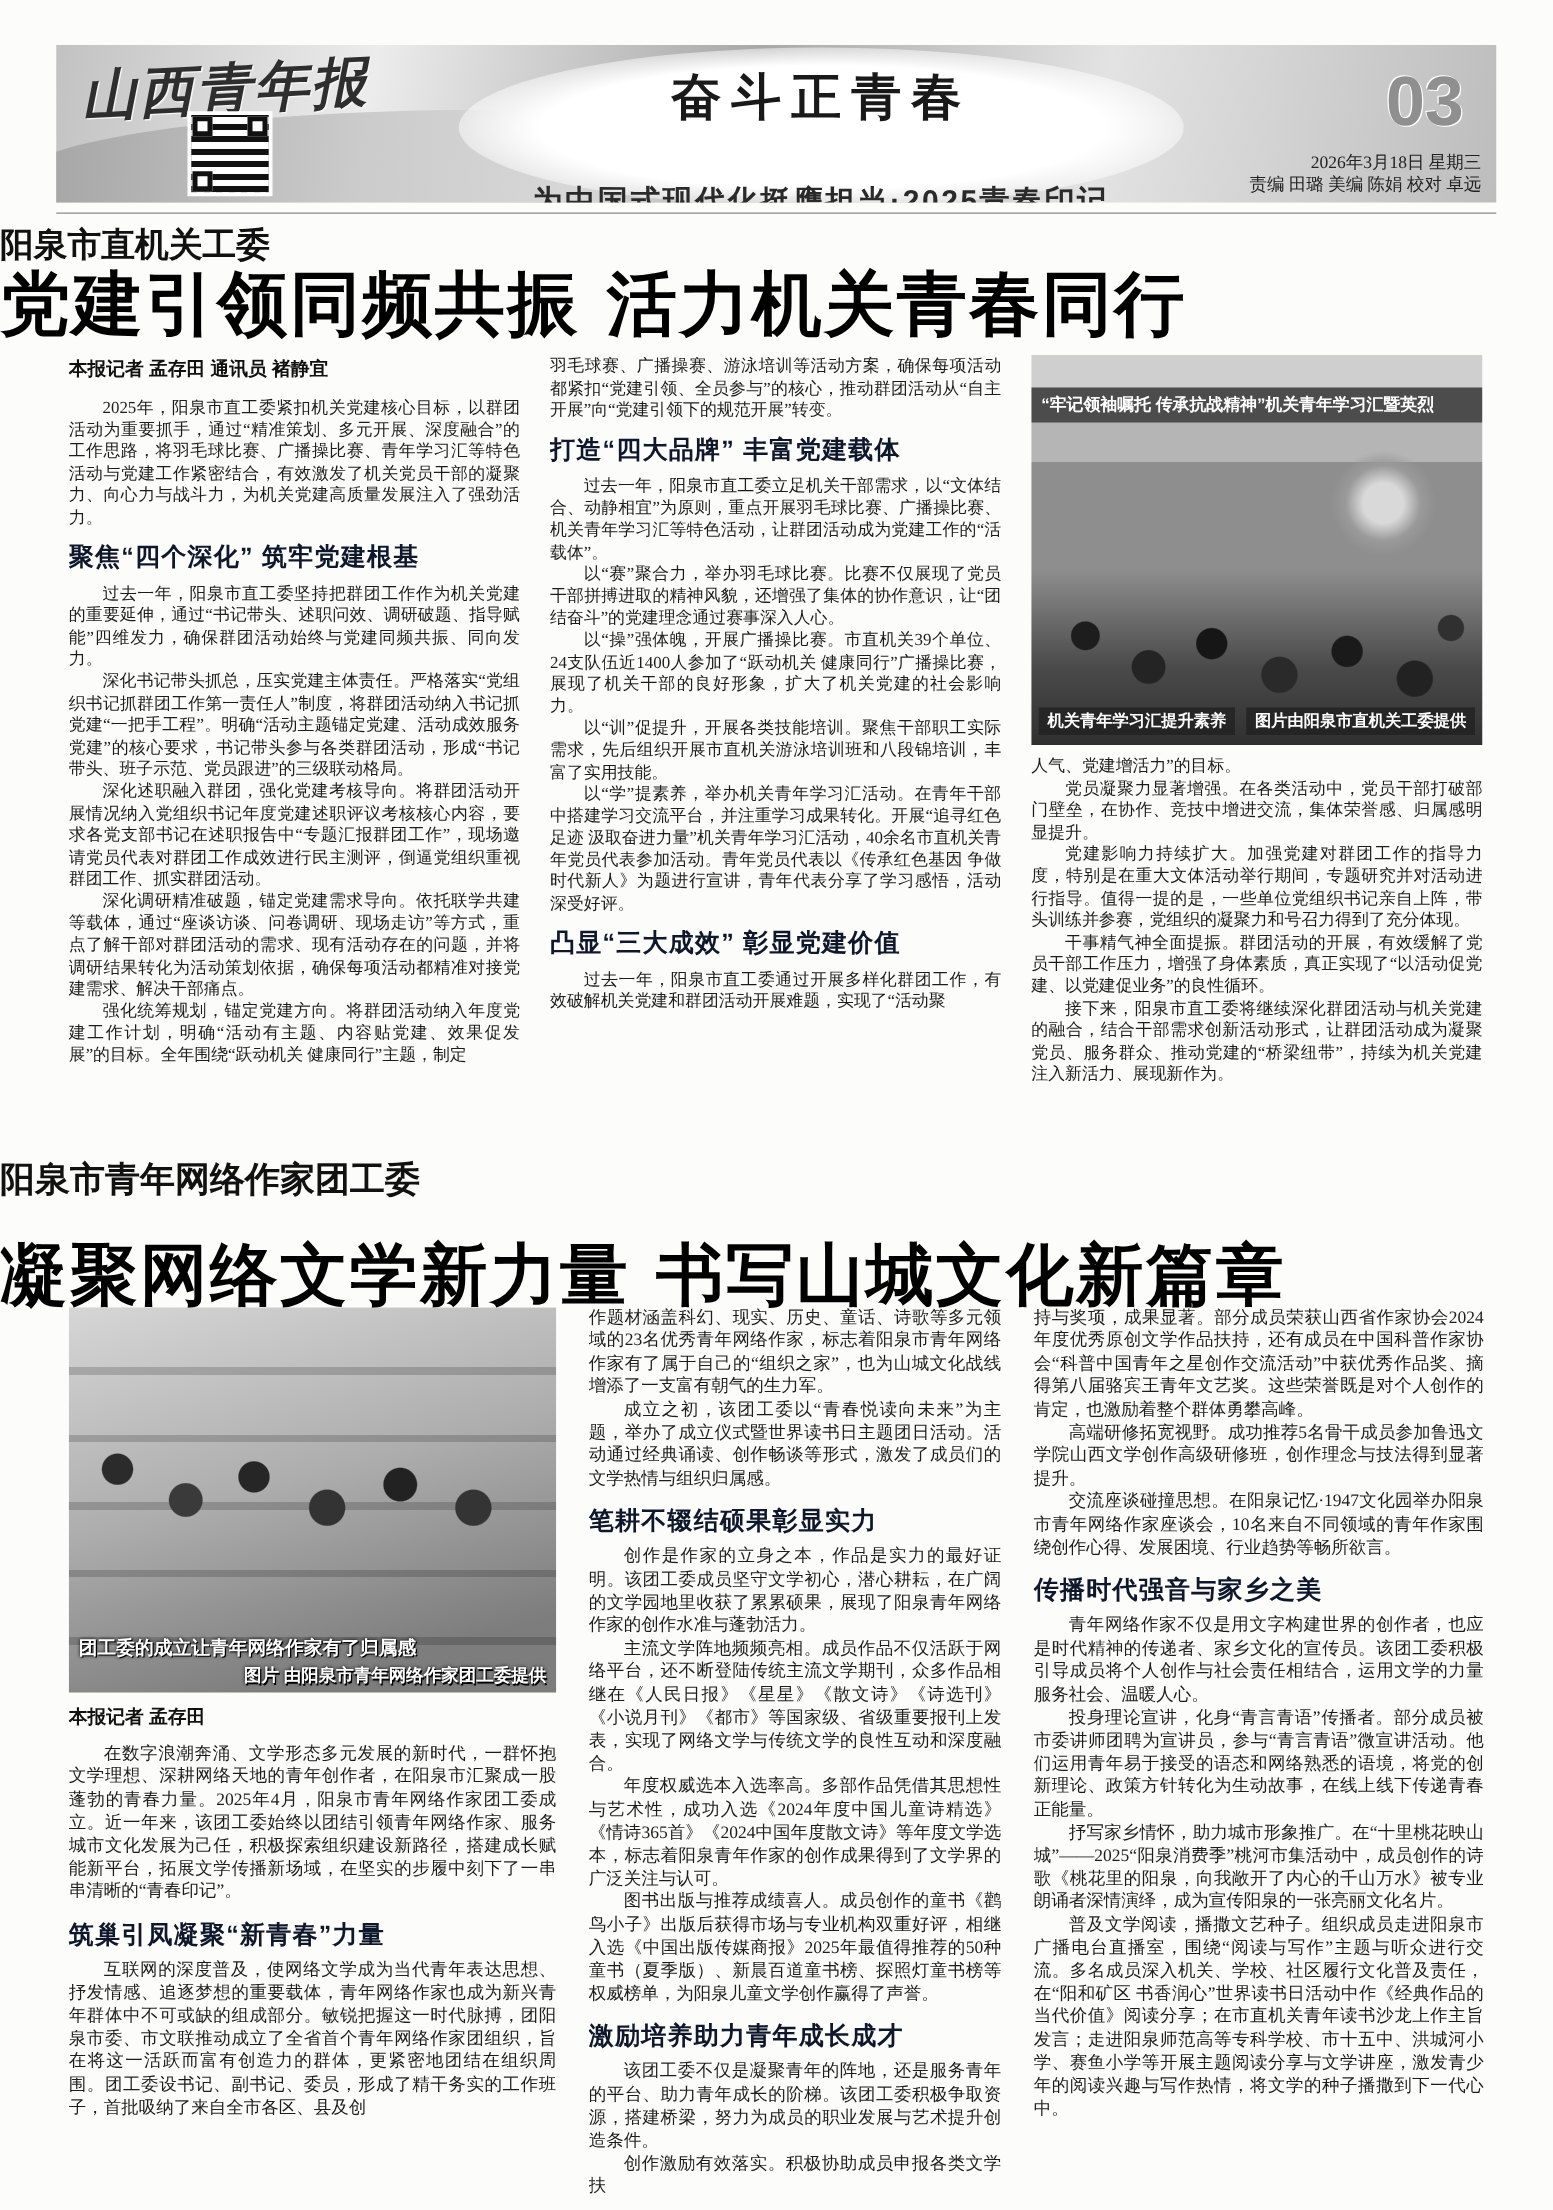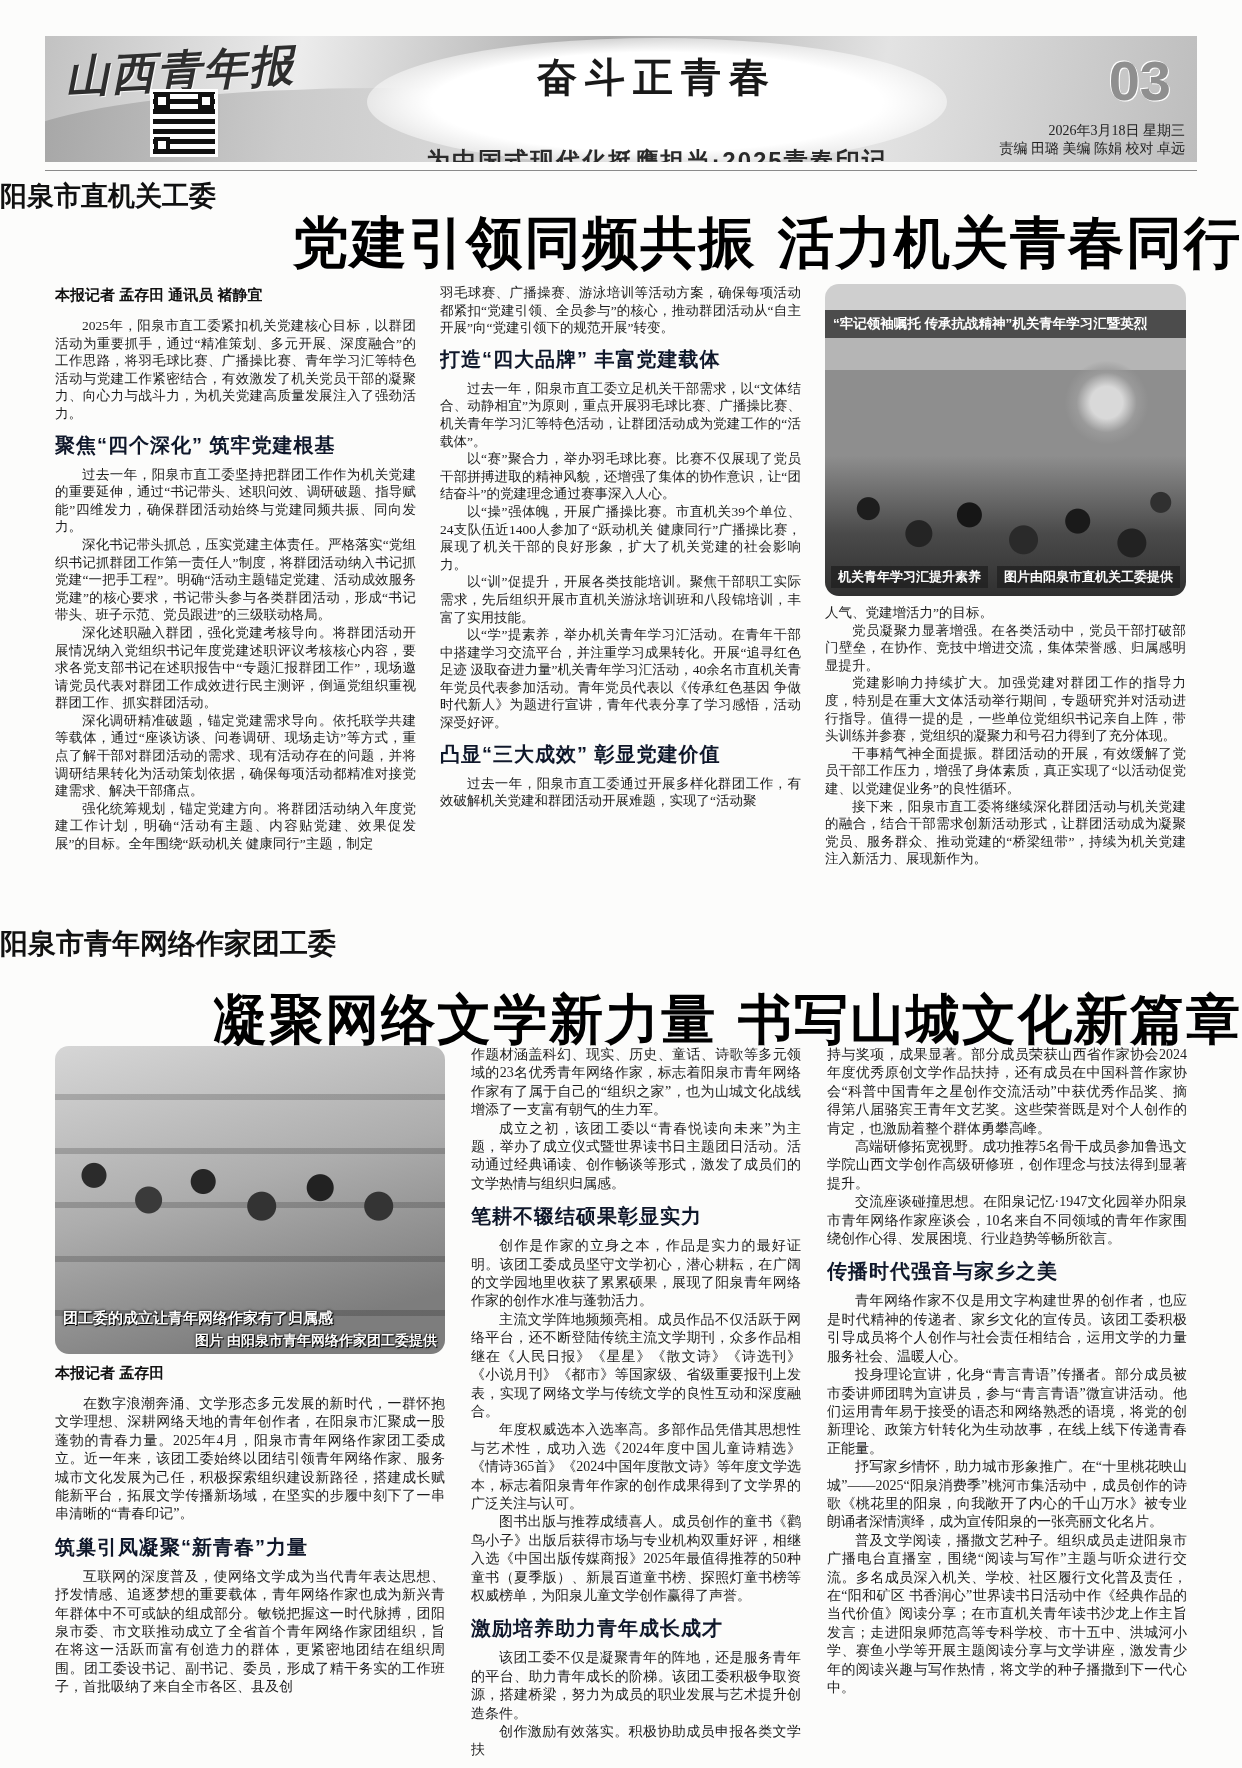--- a/index.html
+++ b/index.html
@@ -25,34 +25,34 @@
      font-family:"Liberation Sans",sans-serif;font-weight:900;font-size:40px;letter-spacing:8px;color:#191919;}
   .banner-sub{position:absolute;left:300px;top:70px;width:624px;text-align:center;
      font-family:Liberation Sans, sans-serif;font-weight:900;font-size:24px;letter-spacing:2px;color:#2a2a2a;margin-top:39px;}
   .page-num{position:absolute;right:26px;top:12px;font-family:"Liberation Sans",sans-serif;
      font-weight:900;font-size:56px;color:#8f8f8f;text-shadow:1px 1px 0 #fff,-1px -1px 0 #fff;}
   .issue-info{position:absolute;right:12px;top:86px;text-align:right;font-size:14px;line-height:18px;color:#222;}
   .head-rule{position:absolute;left:45px;top:170px;width:1152px;height:0;border-top:1px solid #8a8a8a;}
   
   .kicker{position:absolute;width:1242px;font-family:"Liberation Sans",sans-serif;
      font-weight:900;color:#111;}
-  .headline{position:absolute;width:1242px;text-align:right;font-weight:900;color:#000;
+  .headline{position:absolute;width:1242px;text-align:left;font-weight:900;color:#000;
      font-family:"DejaVu Serif",serif;letter-spacing:2px;}
   .bodygrid{position:absolute;display:flex;}
   .col{overflow:hidden;}
   .byline{font-family:"Liberation Sans",sans-serif;font-weight:bold;font-size:15px;margin:2px 0 12px;color:#111;}
   .para{margin:0;text-indent:2em;text-align:justify;}
   .para.cont{text-indent:0;}
   .subhead{font-family:"Liberation Sans",sans-serif;font-weight:900;color:#0f172a;}
   .a1 .para{font-size:13.5px;line-height:17.6px;}
   .a1 .subhead{font-size:20px;margin:9px 0 7px;letter-spacing:1px;}
   .a2 .para{font-size:14px;line-height:18.4px;}
   .a2 .subhead{font-size:20px;margin:10px 0 7px;letter-spacing:1px;}
   
-  .photo{position:relative;overflow:hidden;background:#777;border-radius:14px;}
+  .photo{position:relative;overflow:hidden;background:#777;}
   .photo1{width:361px;height:312px;margin-bottom:8px;
      background:
        radial-gradient(circle at 12% 72%, #1d1d1d 11px, transparent 12px),
        radial-gradient(circle at 26% 80%, #242424 13px, transparent 14px),
        radial-gradient(circle at 40% 74%, #161616 12px, transparent 13px),
        radial-gradient(circle at 55% 82%, #2a2a2a 14px, transparent 15px),
        radial-gradient(circle at 70% 76%, #1a1a1a 12px, transparent 13px),
        radial-gradient(circle at 85% 83%, #222 14px, transparent 15px),
        radial-gradient(circle at 93% 70%, #303030 10px, transparent 11px),
        radial-gradient(circle at 78% 38%, #d9d9d9 16px, #9a9a9a 30px, transparent 42px),

